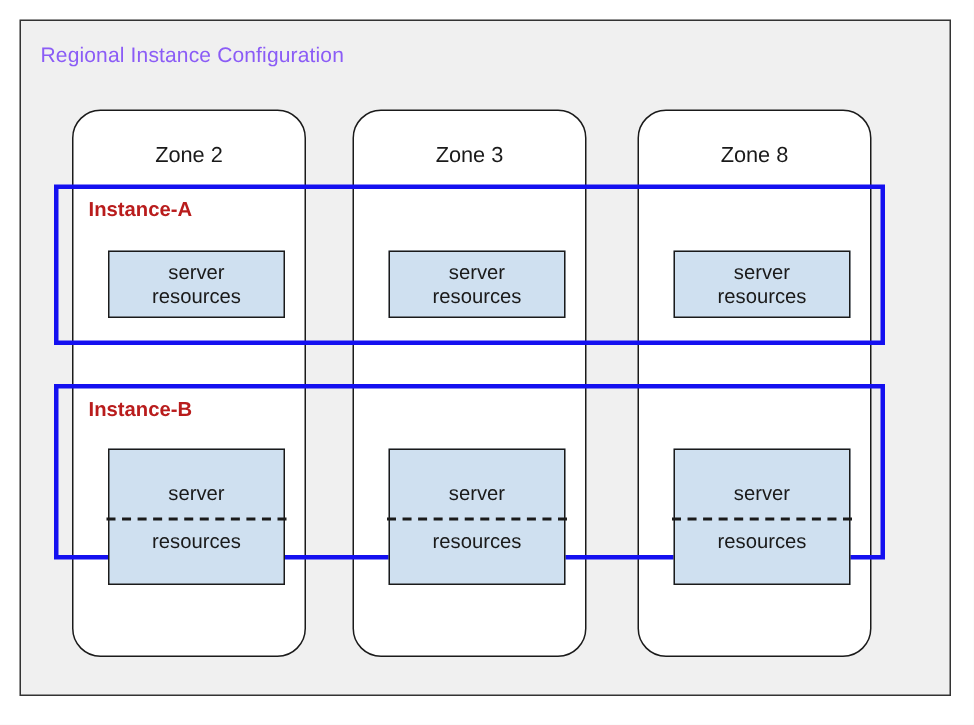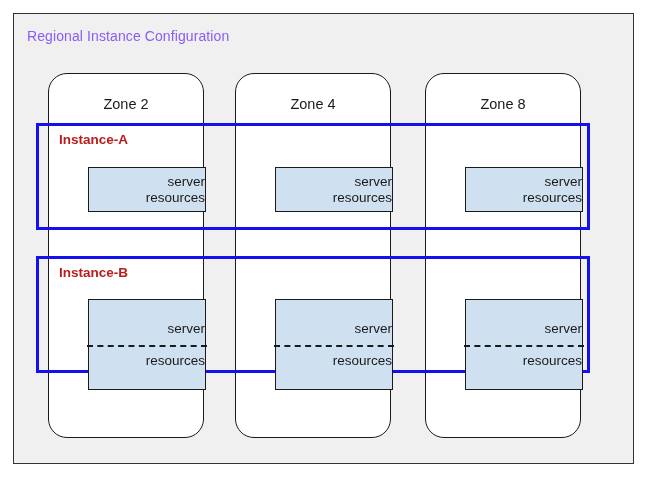--- a/index.html
+++ b/index.html
@@ -99,23 +99,22 @@
   }
 
   
   .server-box {
     position: absolute;
     background: #cfe0f0;
     border: 1px solid #1a1a1a;
     box-sizing: border-box;
     display: flex;
     flex-direction: column;
-    align-items: flex-end;
+    align-items: center;
     justify-content: center;
-    margin-left: 16px;
   }
   .server-box .line {
     font-size: 13.5px;
     color: #1a1a1a;
     line-height: 1.12;
     text-align: center;
     position: relative;
     z-index: 2;
   }
 
@@ -159,21 +158,21 @@
 <div id="diagram-root">
 
   <div class="region-panel">
 
     <div class="region-title">Regional Instance Configuration</div>
 
     <div class="zone-card zone-1">
       <div class="zone-label">Zone 2</div>
     </div>
     <div class="zone-card zone-2">
-      <div class="zone-label">Zone 4</div>
+      <div class="zone-label">Zone 3</div>
     </div>
     <div class="zone-card zone-3">
       <div class="zone-label">Zone 8</div>
     </div>
 
     <div class="instance-band band-a">
       <div class="instance-label">Instance-A</div>
 
       <div class="server-box col-1">
         <div class="line upper">server</div>

